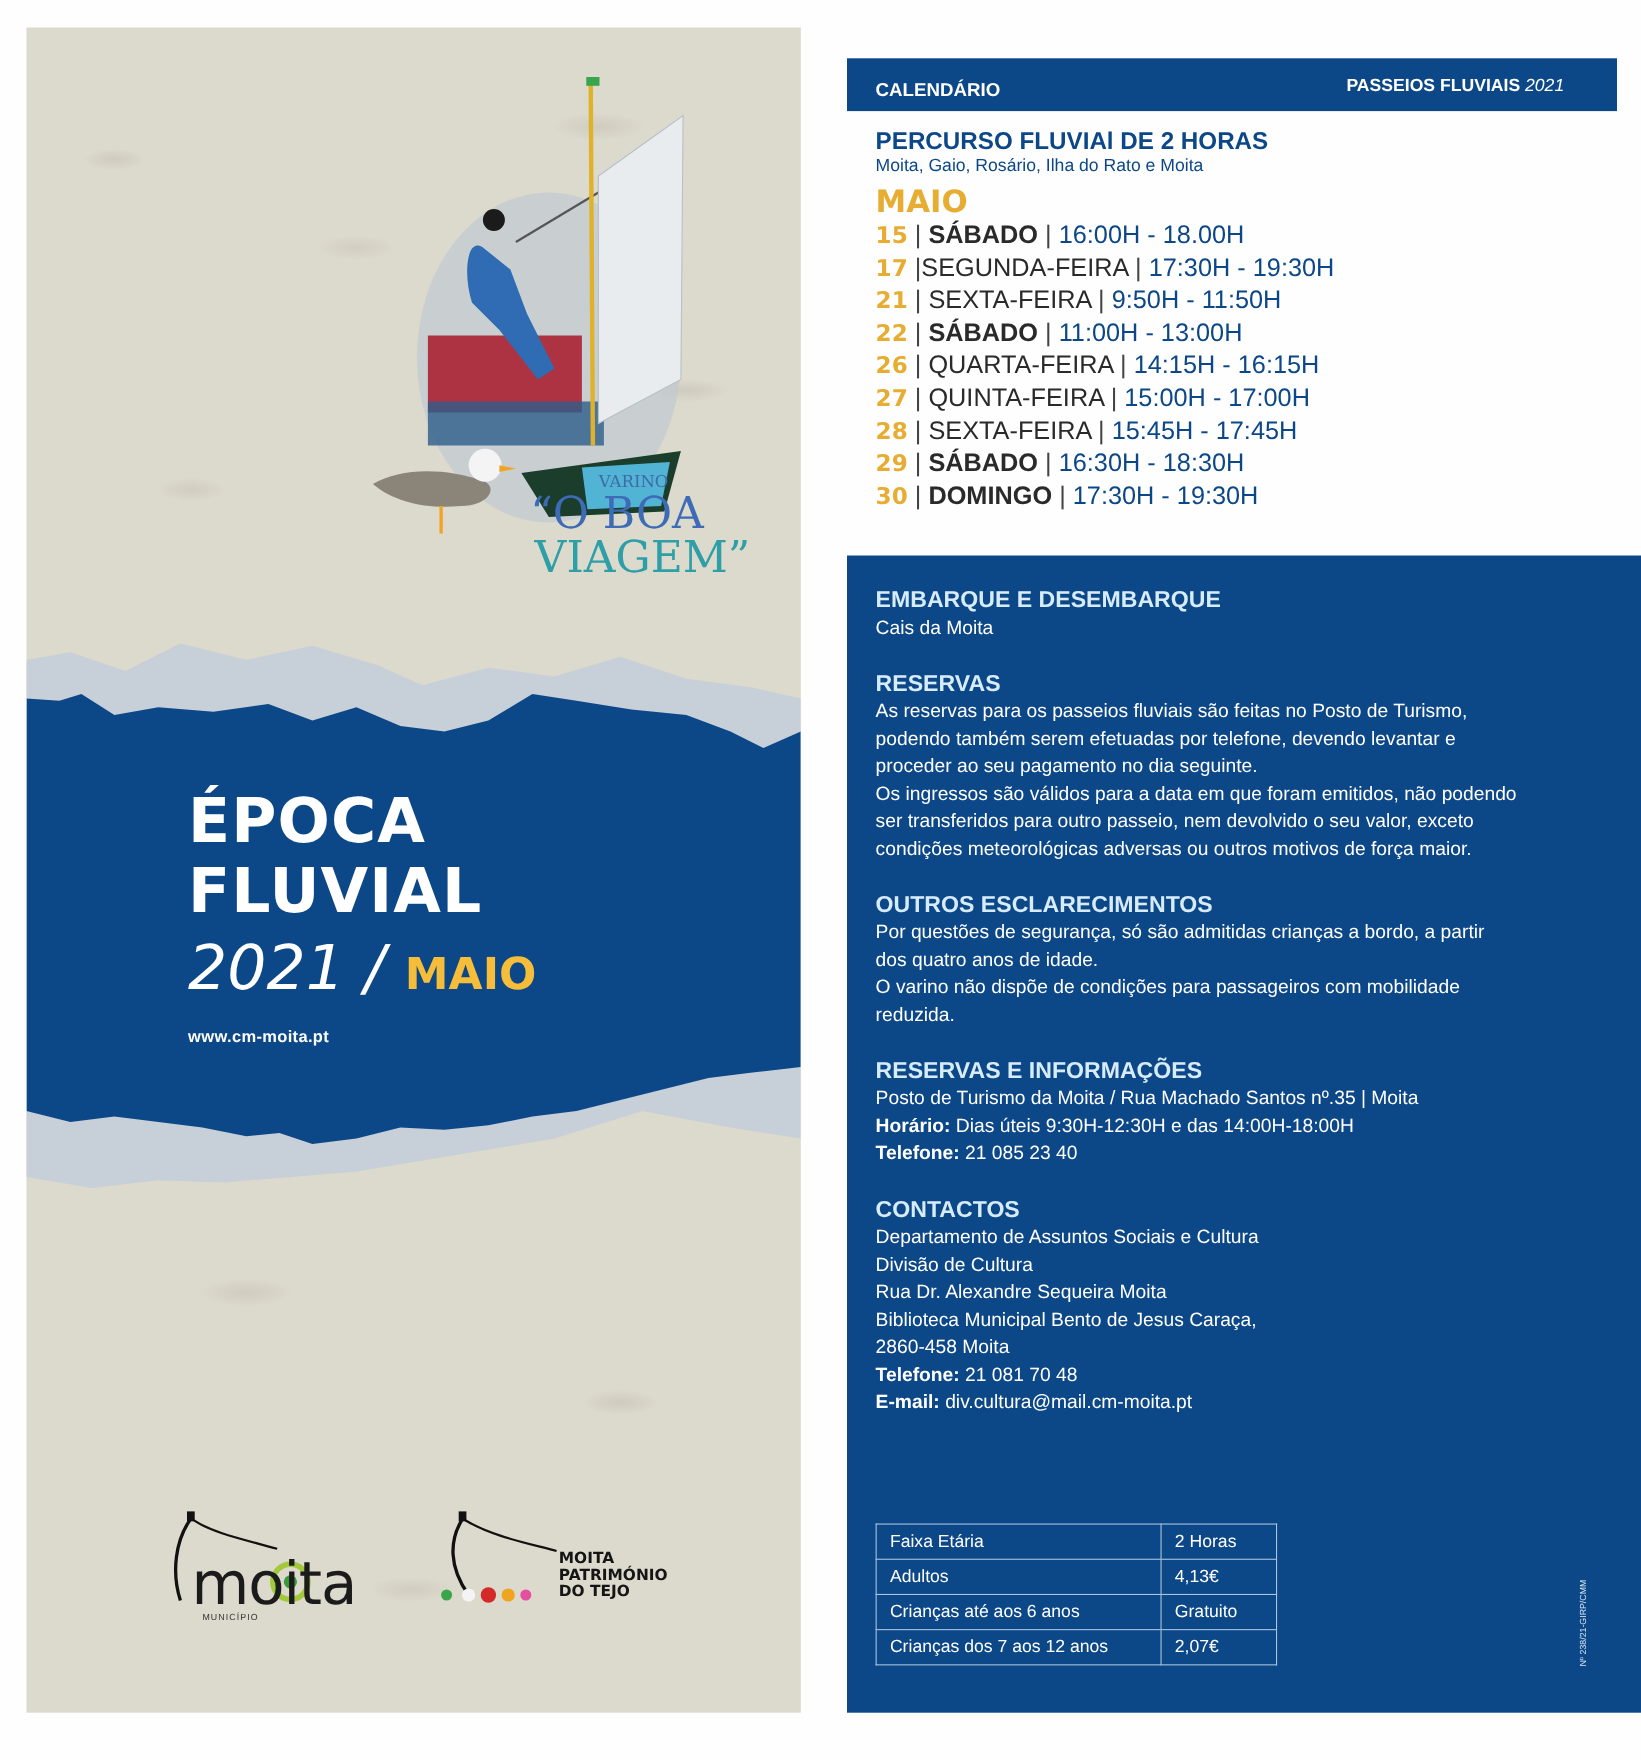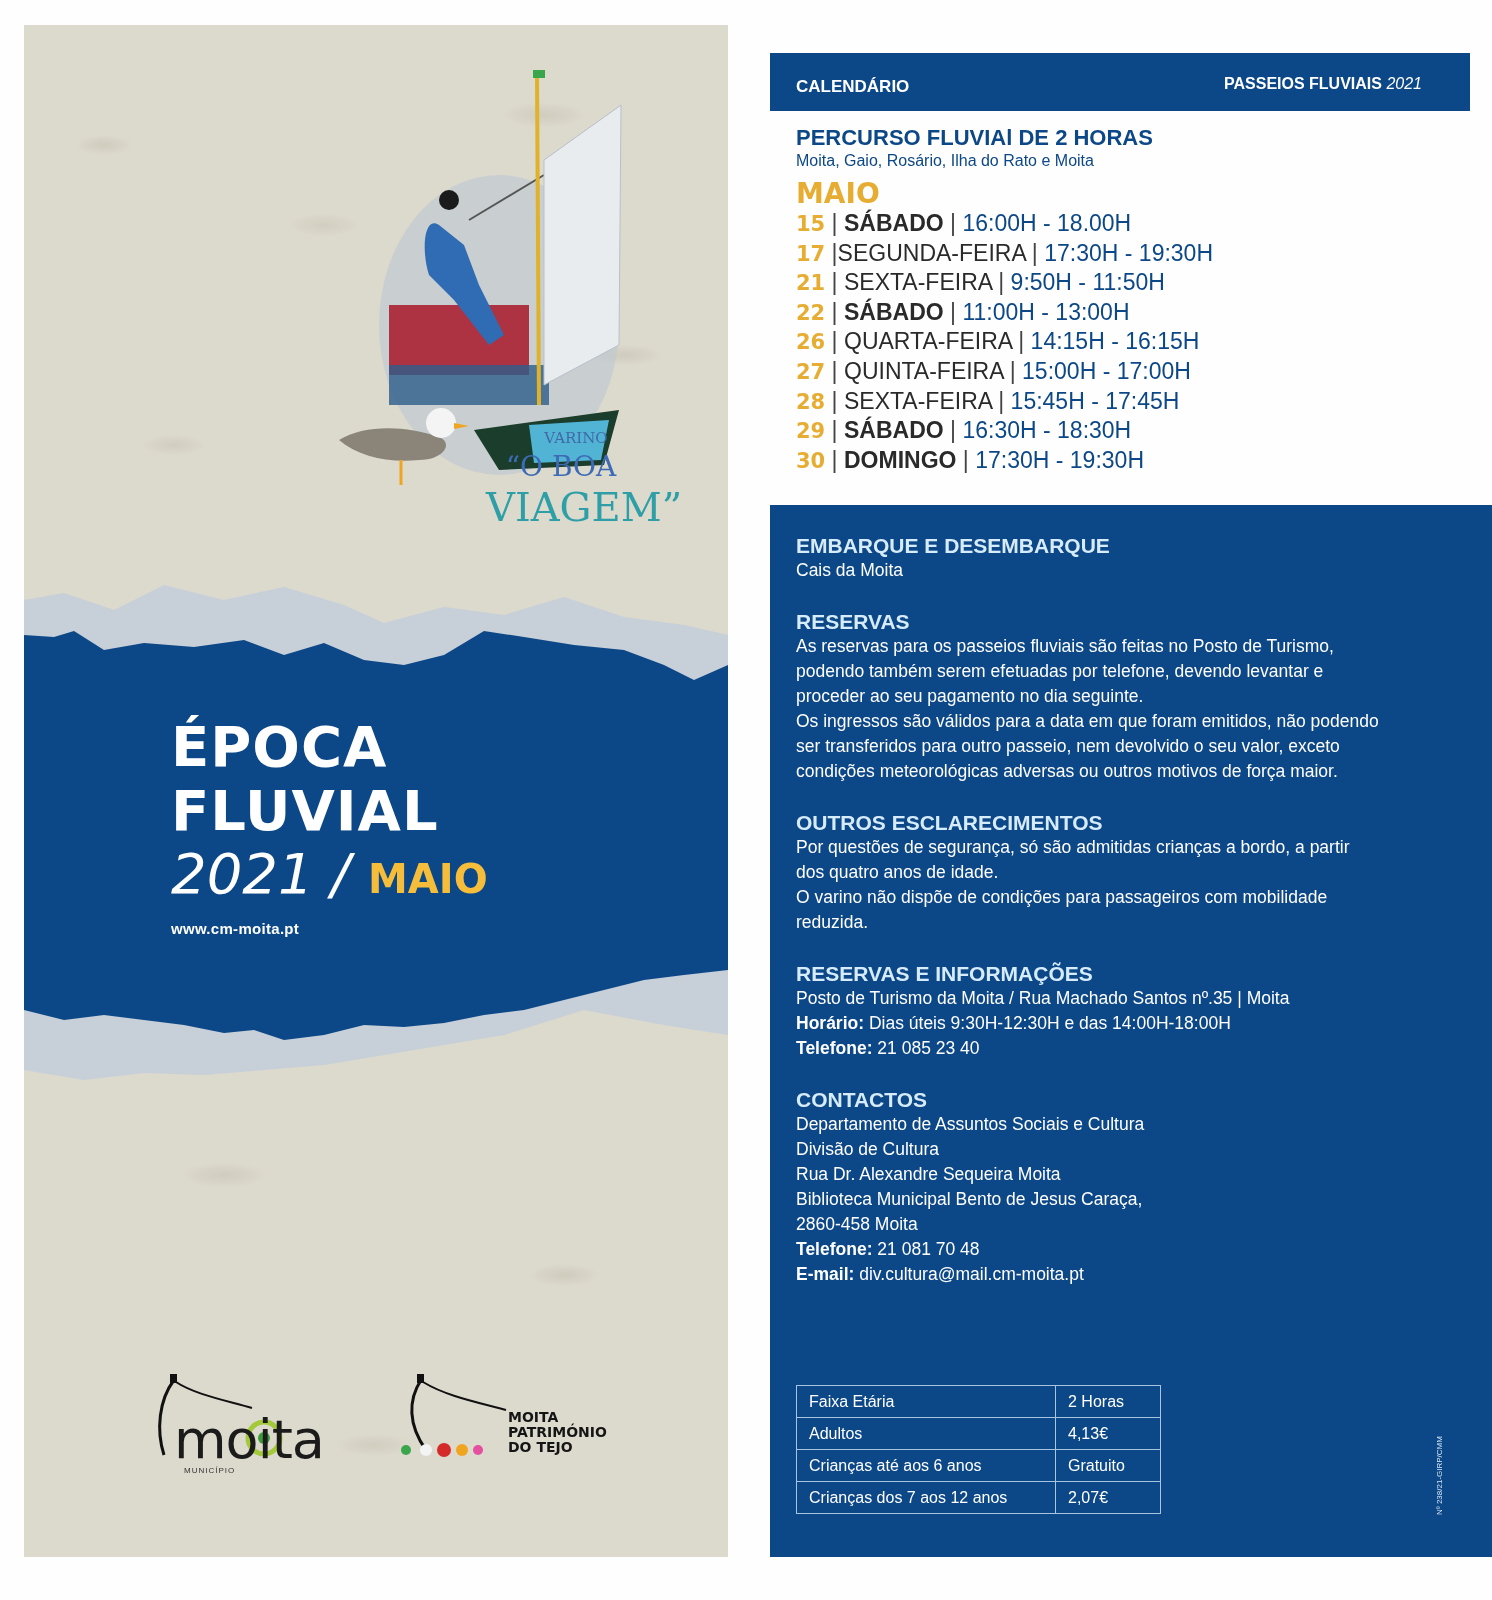--- a/index.html
+++ b/index.html
@@ -13,28 +13,28 @@
       radial-gradient(ellipse 45px 15px at 150px 420px,#d1cdbf 0,transparent 70%),
       radial-gradient(ellipse 55px 15px at 600px 330px,#cfcbbd 0,transparent 70%),
       radial-gradient(ellipse 60px 18px at 200px 1150px,#d0ccbe 0,transparent 70%),
       radial-gradient(ellipse 50px 16px at 540px 1250px,#cfcbbd 0,transparent 70%),
       radial-gradient(ellipse 55px 16px at 350px 1420px,#d1cdbf 0,transparent 70%),
       #dcd9cd;}
   .band{position:absolute;left:0;top:0;width:704px;height:1532px;}
   .hero-art{position:absolute;left:305px;top:40px;width:300px;height:480px;}
   .title-block{position:absolute;left:124px;top:690px;color:#fff;margin-left:23px;}
   .t-big{font-family:"DejaVu Sans",sans-serif;font-weight:bold;font-size:56px;line-height:64px;letter-spacing:1px;}
-  .t-year{font-family:"DejaVu Sans",sans-serif;font-style:italic;font-weight:normal;font-size:56px;line-height:62px;}
+  .t-year{font-family:"DejaVu Sans",sans-serif;font-style:italic;font-weight:normal;font-size:56px;line-height:76px;}
   .t-month{font-family:"DejaVu Sans",sans-serif;font-weight:bold;font-size:40px;color:#f5bd3a;font-style:normal;}
   .t-url{font-size:15px;font-weight:bold;margin-top:10px;letter-spacing:0.3px;}
   .logo1{position:absolute;left:130px;top:1345px;width:210px;height:90px;}
   .logo2{position:absolute;left:372px;top:1345px;width:220px;height:90px;}
   
   .right{position:absolute;left:770px;top:53px;width:700px;}
-  .hdr{height:58px;background:#0c4787;display:flex;align-items:center;justify-content:space-between;padding:0 48px 0 26px;color:#fff;}
+  .hdr{height:48px;background:#0c4787;display:flex;align-items:center;justify-content:space-between;padding:0 48px 0 26px;color:#fff;}
   .hdr-left{font-weight:bold;font-size:17px;margin-top:10px;}
   .hdr-right{font-weight:bold;font-size:16px;margin-top:4px;}
   .hdr-right i{font-weight:normal;}
   .route{padding:14px 26px 0;}
   .route-title{color:#0c4787;font-weight:bold;font-size:22px;line-height:26px;}
   .route-sub{color:#0c4787;font-size:16px;line-height:20px;}
   .month{color:#e7ad32;font-family:"DejaVu Sans",sans-serif;font-weight:bold;font-size:28px;line-height:30px;margin-top:8px;}
   .sched{font-size:23px;line-height:28.6px;color:#333;}
   .sched .d{color:#e7ad32;font-family:"DejaVu Sans",sans-serif;font-weight:bold;font-size:21px;}
   .sched .sep{color:#444;}
@@ -74,21 +74,21 @@
     <path d="M215,95 L292,40 L290,280 L215,320 Z" fill="#e8ecef" stroke="#b7c0c8"></path>
     <path d="M145,365 L290,345 L275,400 L170,405 Z" fill="#1b3d2c"></path>
     <path d="M200,360 L280,355 L272,395 L205,398 Z" fill="#52b4d4"></path>
     <path d="M10,375 C35,360 75,360 110,372 C125,378 115,395 90,395 C60,398 30,392 10,375 Z" fill="#8a8578"></path>
     <circle cx="112" cy="358" r="15" fill="#f4f4f4"></circle>
     <polygon points="125,358 140,361 125,364" fill="#f0a520"></polygon>
     <line x1="72" y1="395" x2="72" y2="420" stroke="#f0a520" stroke-width="3"></line>
   </svg>
   <div style="position:absolute;left:422px;top:404px;width:230px;text-align:center;color:#3f6aa8;font-family:'DejaVu Serif',serif;">
     <div style="font-size:15px;margin-left:30px;">VARINO</div>
-    <div style="font-size:28px;line-height:40px;color:#3d6bb5;text-align:center;">“O BOA</div>
+    <div style="font-size:40px;line-height:40px;color:#3d6bb5;text-align:center;">“O BOA</div>
     <div style="font-size:40px;line-height:40px;color:#2e9fa6;margin-left:40px;">VIAGEM”</div>
   </div>
 
   <div class="title-block">
     <div class="t-big">ÉPOCA</div>
     <div class="t-big">FLUVIAL</div>
     <div class="t-year">
       <span>2021</span>
       <span style="font-weight:normal;">/</span>
       <span class="t-month">MAIO</span>

